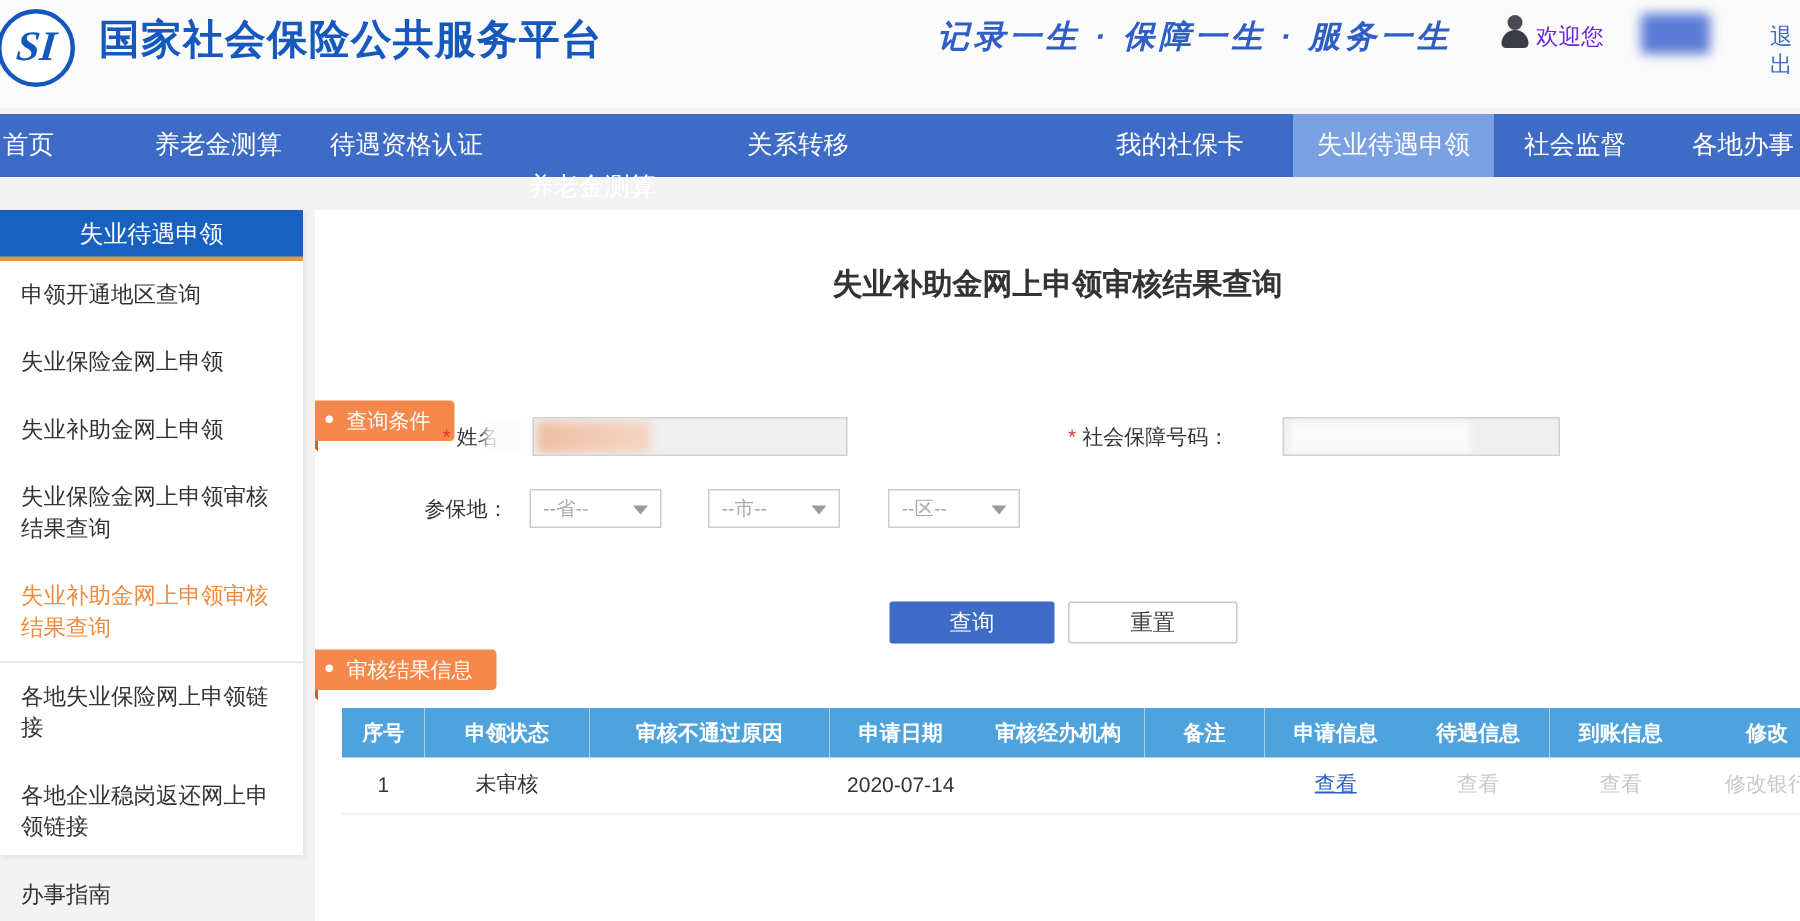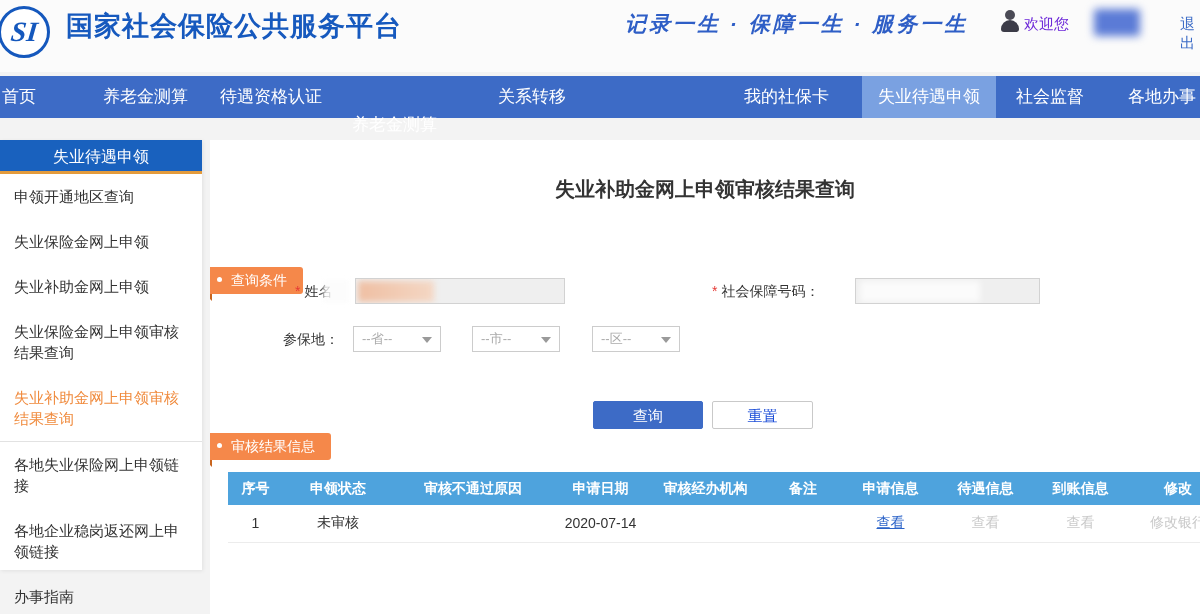--- a/index.html
+++ b/index.html
@@ -56,21 +56,21 @@
   .blur-peach { position:absolute; left:2px; top:2px; width:76px; height:21px; background:linear-gradient(90deg,#EFBFA3,#F4D7C4); filter:blur(3px); }
   .blur-white { position:absolute; left:4px; top:2px; width:120px; height:21px; background:rgba(255,255,255,.75); filter:blur(3px); }
   .smudge-name { position:absolute; left:113px; top:140px; width:26px; height:23px; background:rgba(251,251,251,.8); filter:blur(2px); }
 
   .select { position:absolute; top:186px; width:88px; height:26px; background:#fff; border:1px solid #CCC; font-size:13px; color:#AAA; line-height:24px; padding-left:8px; cursor:pointer; }
   .sel-prov { left:143px; } .sel-city { left:262px; } .sel-dist { left:382px; }
   .chev { position:absolute; right:8px; top:10px; width:0; height:0; border-left:5px solid transparent; border-right:5px solid transparent; border-top:6px solid #9A9A9A; }
 
   .btn { position:absolute; top:261px; height:28px; font-size:15px; text-align:center; line-height:27px; cursor:pointer; border-radius:2px; }
   .btn-query { left:383px; width:110px; background:#3D6BC6; color:#fff; border:1px solid #3D6BC6; }
-  .btn-reset { left:502px; width:101px; background:#fff; color:#1d4ed8; border:1px solid #C9C9C9; }
+  .btn-reset { left:502px; width:113px; background:#fff; color:#404040; border:1px solid #C9C9C9; }
 
   .rtable { position:absolute; left:18px; top:332px; width:1000px; border-collapse:collapse; table-layout:fixed; }
   .rtable th { background:#4EA3DD; color:#fff; font-size:14px; font-weight:bold; height:33px; text-align:center; white-space:nowrap; overflow:hidden; }
   .rtable td { height:37px; text-align:center; font-size:14px; color:#333; border-bottom:1px solid #ECECEC; white-space:nowrap; overflow:hidden; }
   a.view-link { color:#2A62C8; text-decoration:underline; cursor:pointer; }
   .muted-link { color:#C9C9C9; cursor:pointer; }
 </style>
 </head>
 <body>
 

